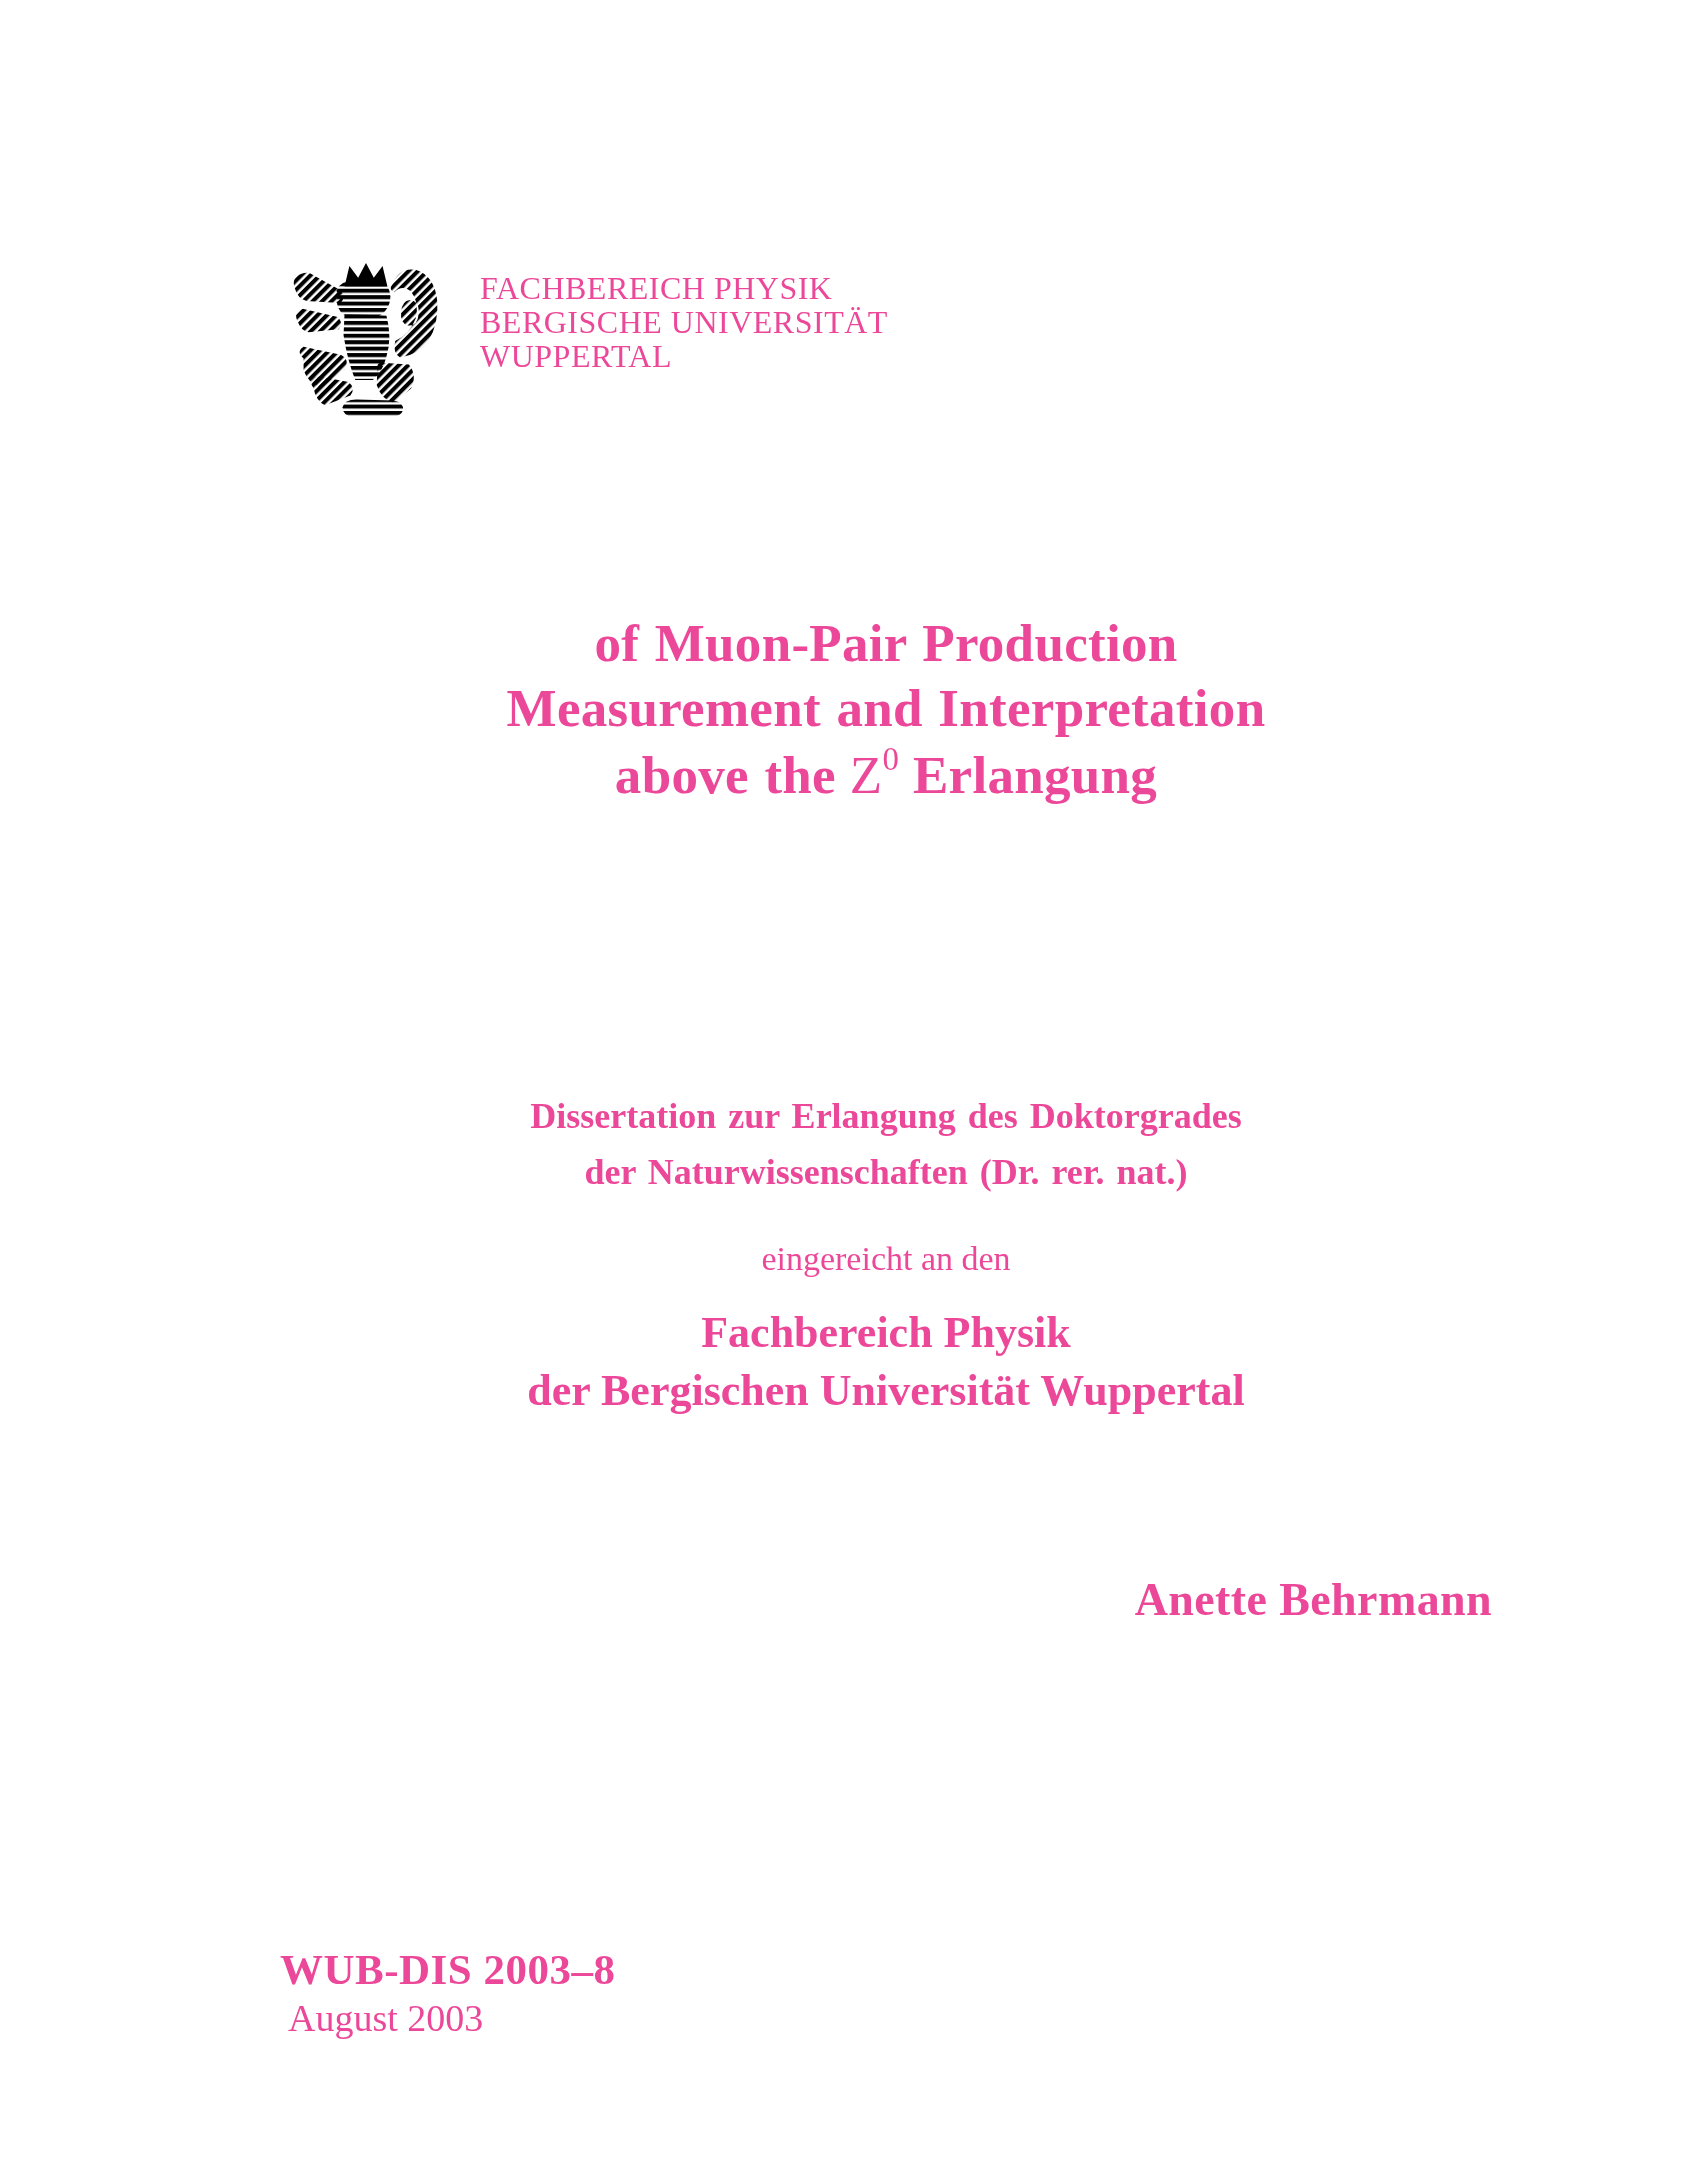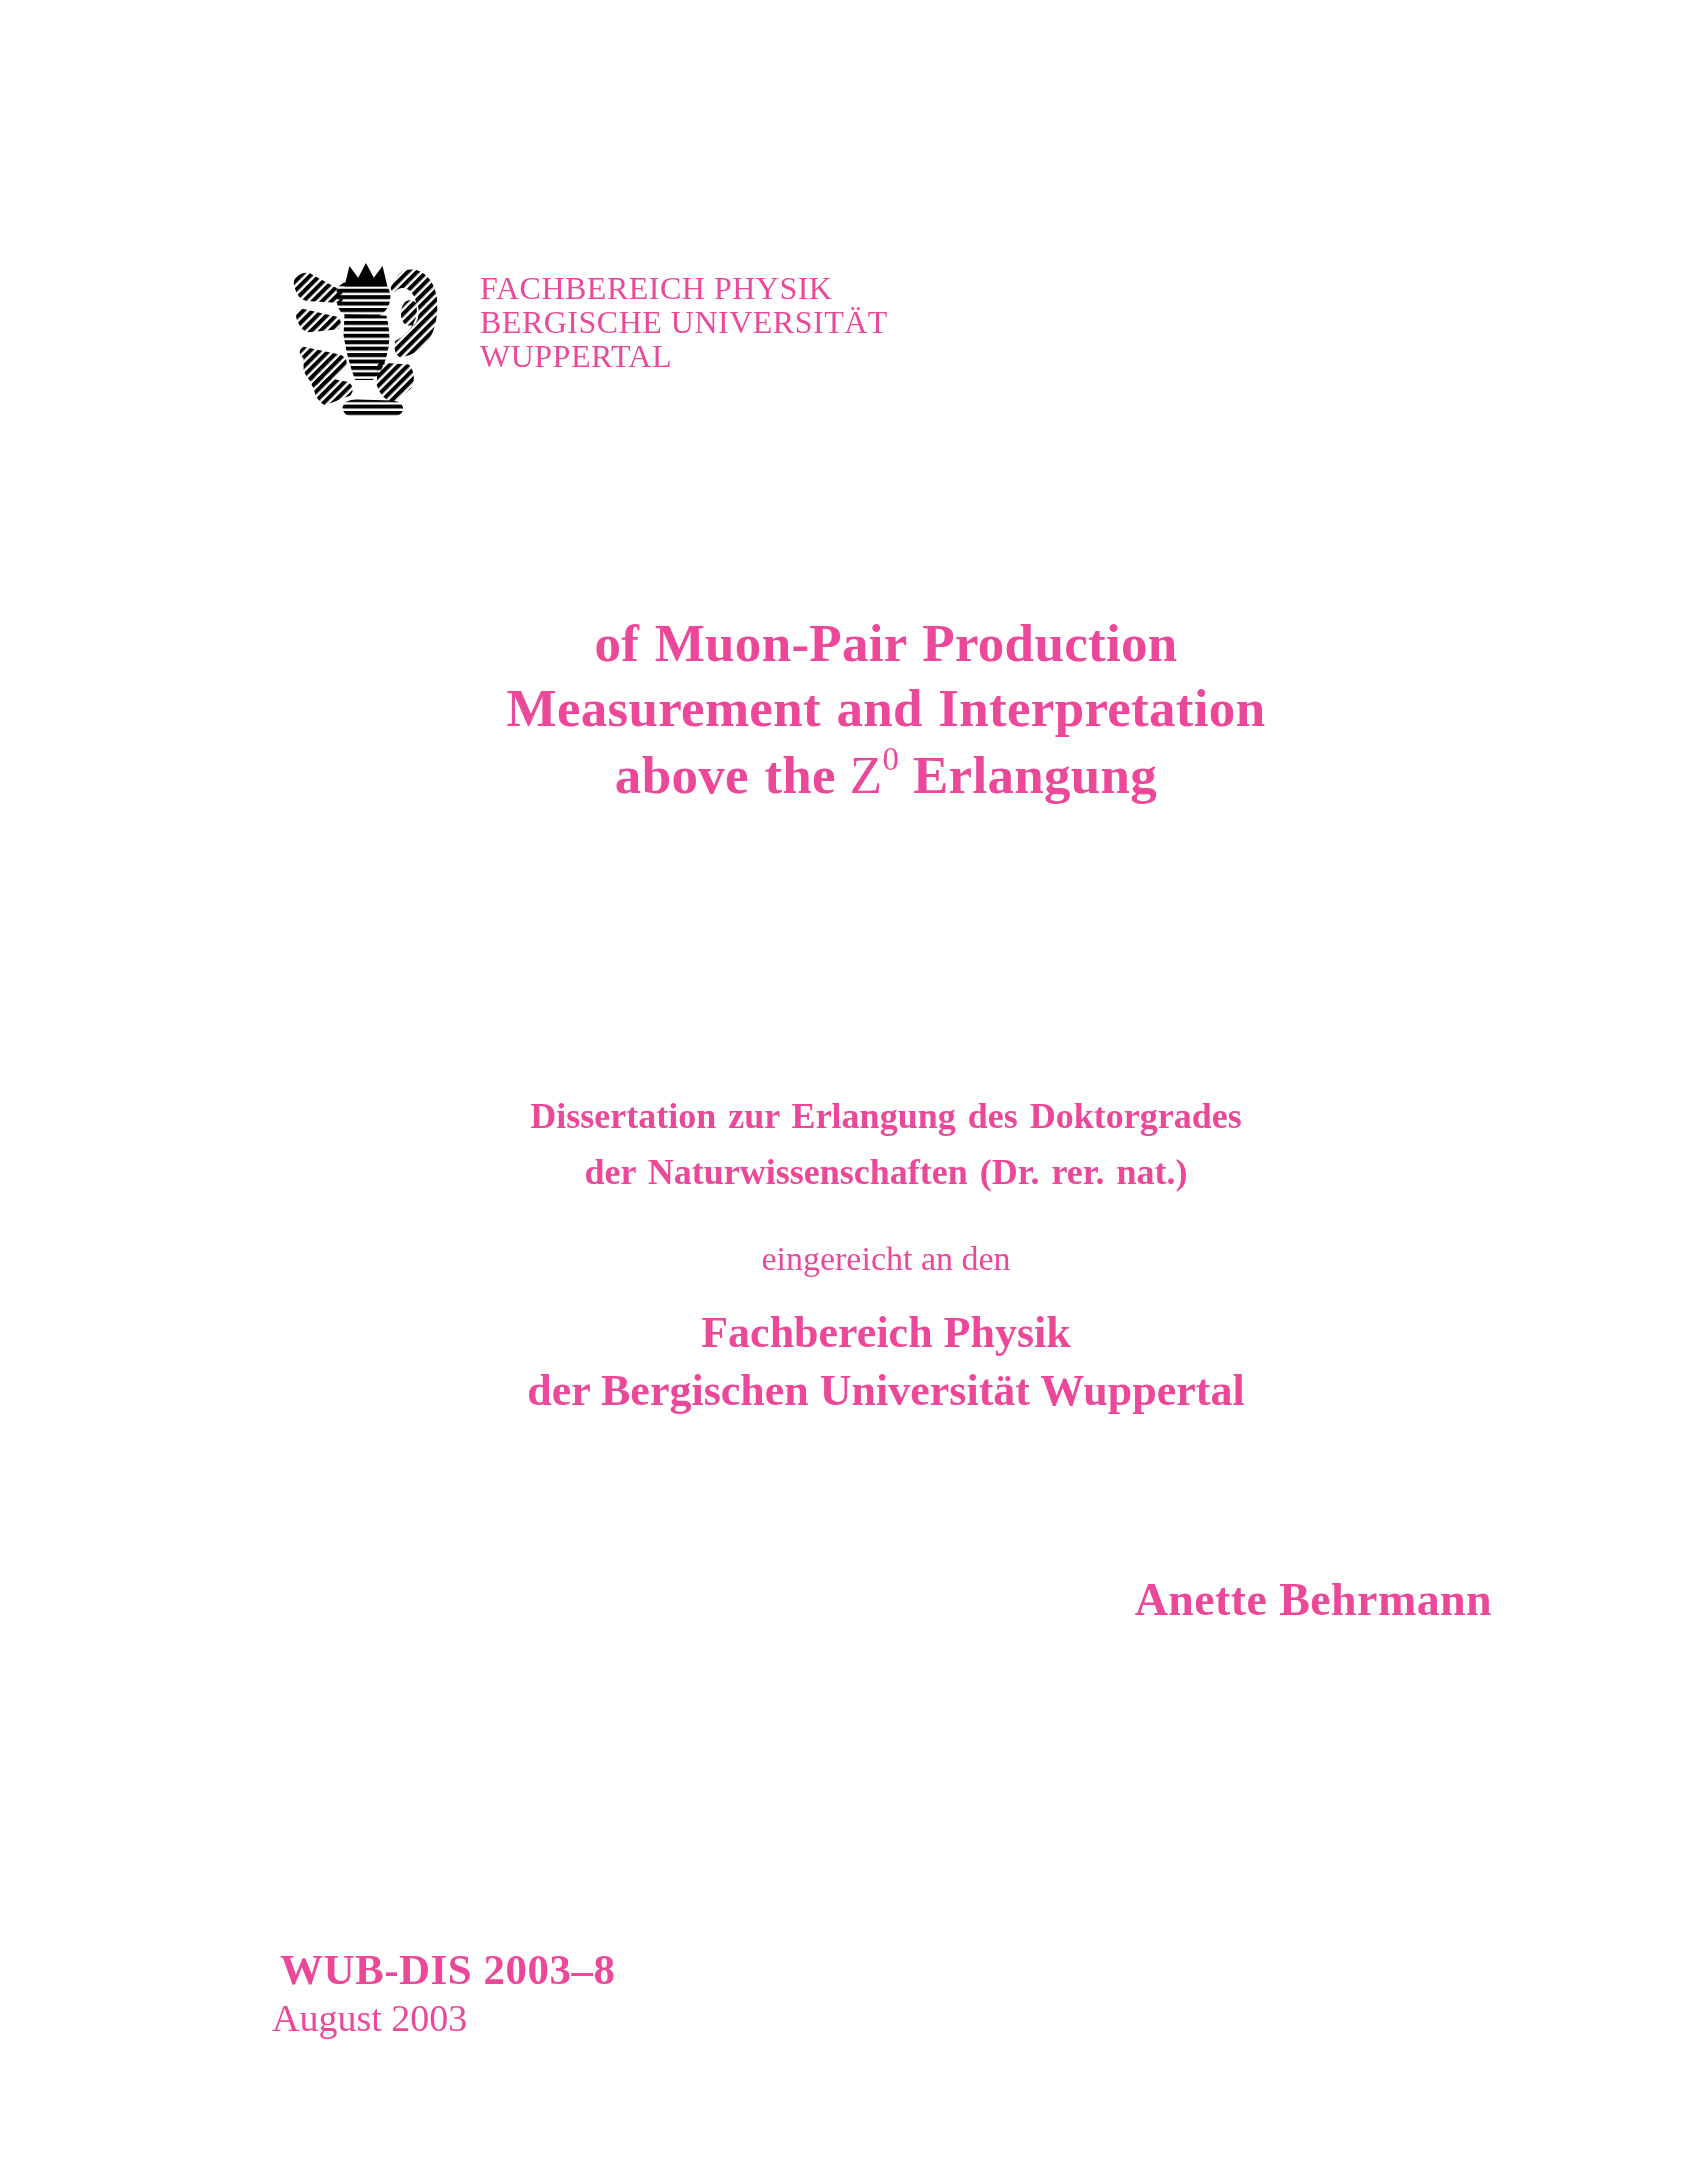--- a/index.html
+++ b/index.html
@@ -107,21 +107,21 @@
     white-space: nowrap;
   }
   .report-number {
     left: 280px;
     top: 1945px;
     font-size: 43px;
     font-weight: bold;
     letter-spacing: 0.5px;
   }
   .pub-date {
-    left: 272px;
+    left: 288px;
     top: 1996px;
     font-size: 38px;
   }
 </style>
 </head>
 <body>
 
 <div class="page">
 
   <header class="abs letterhead">

